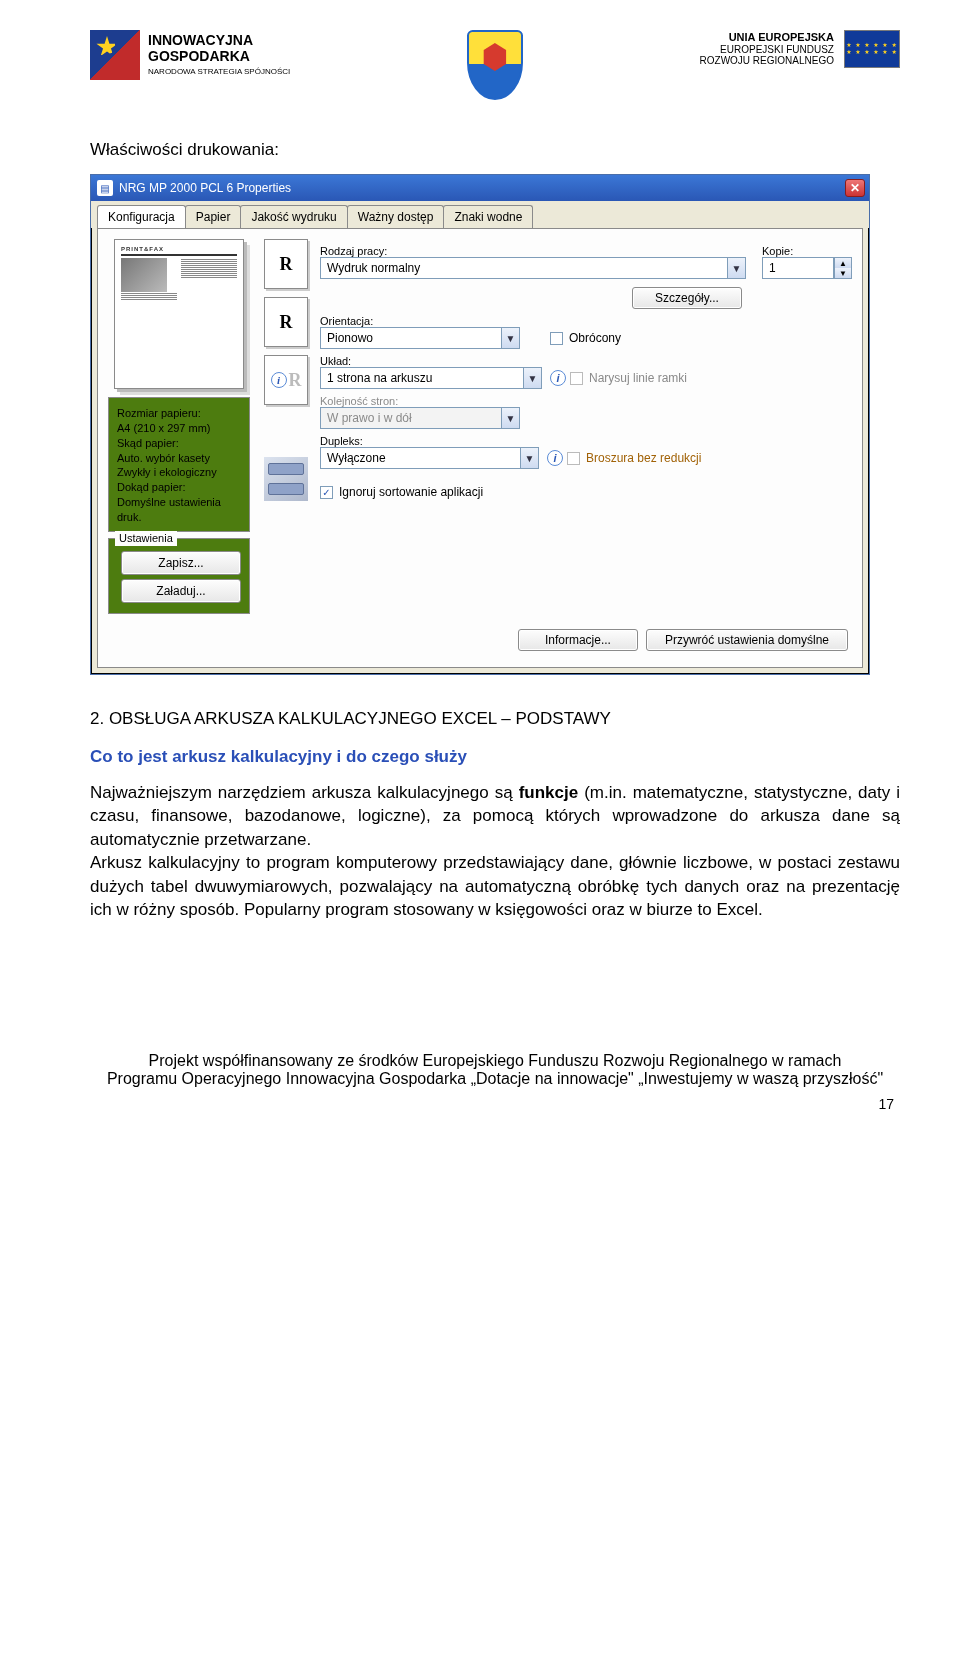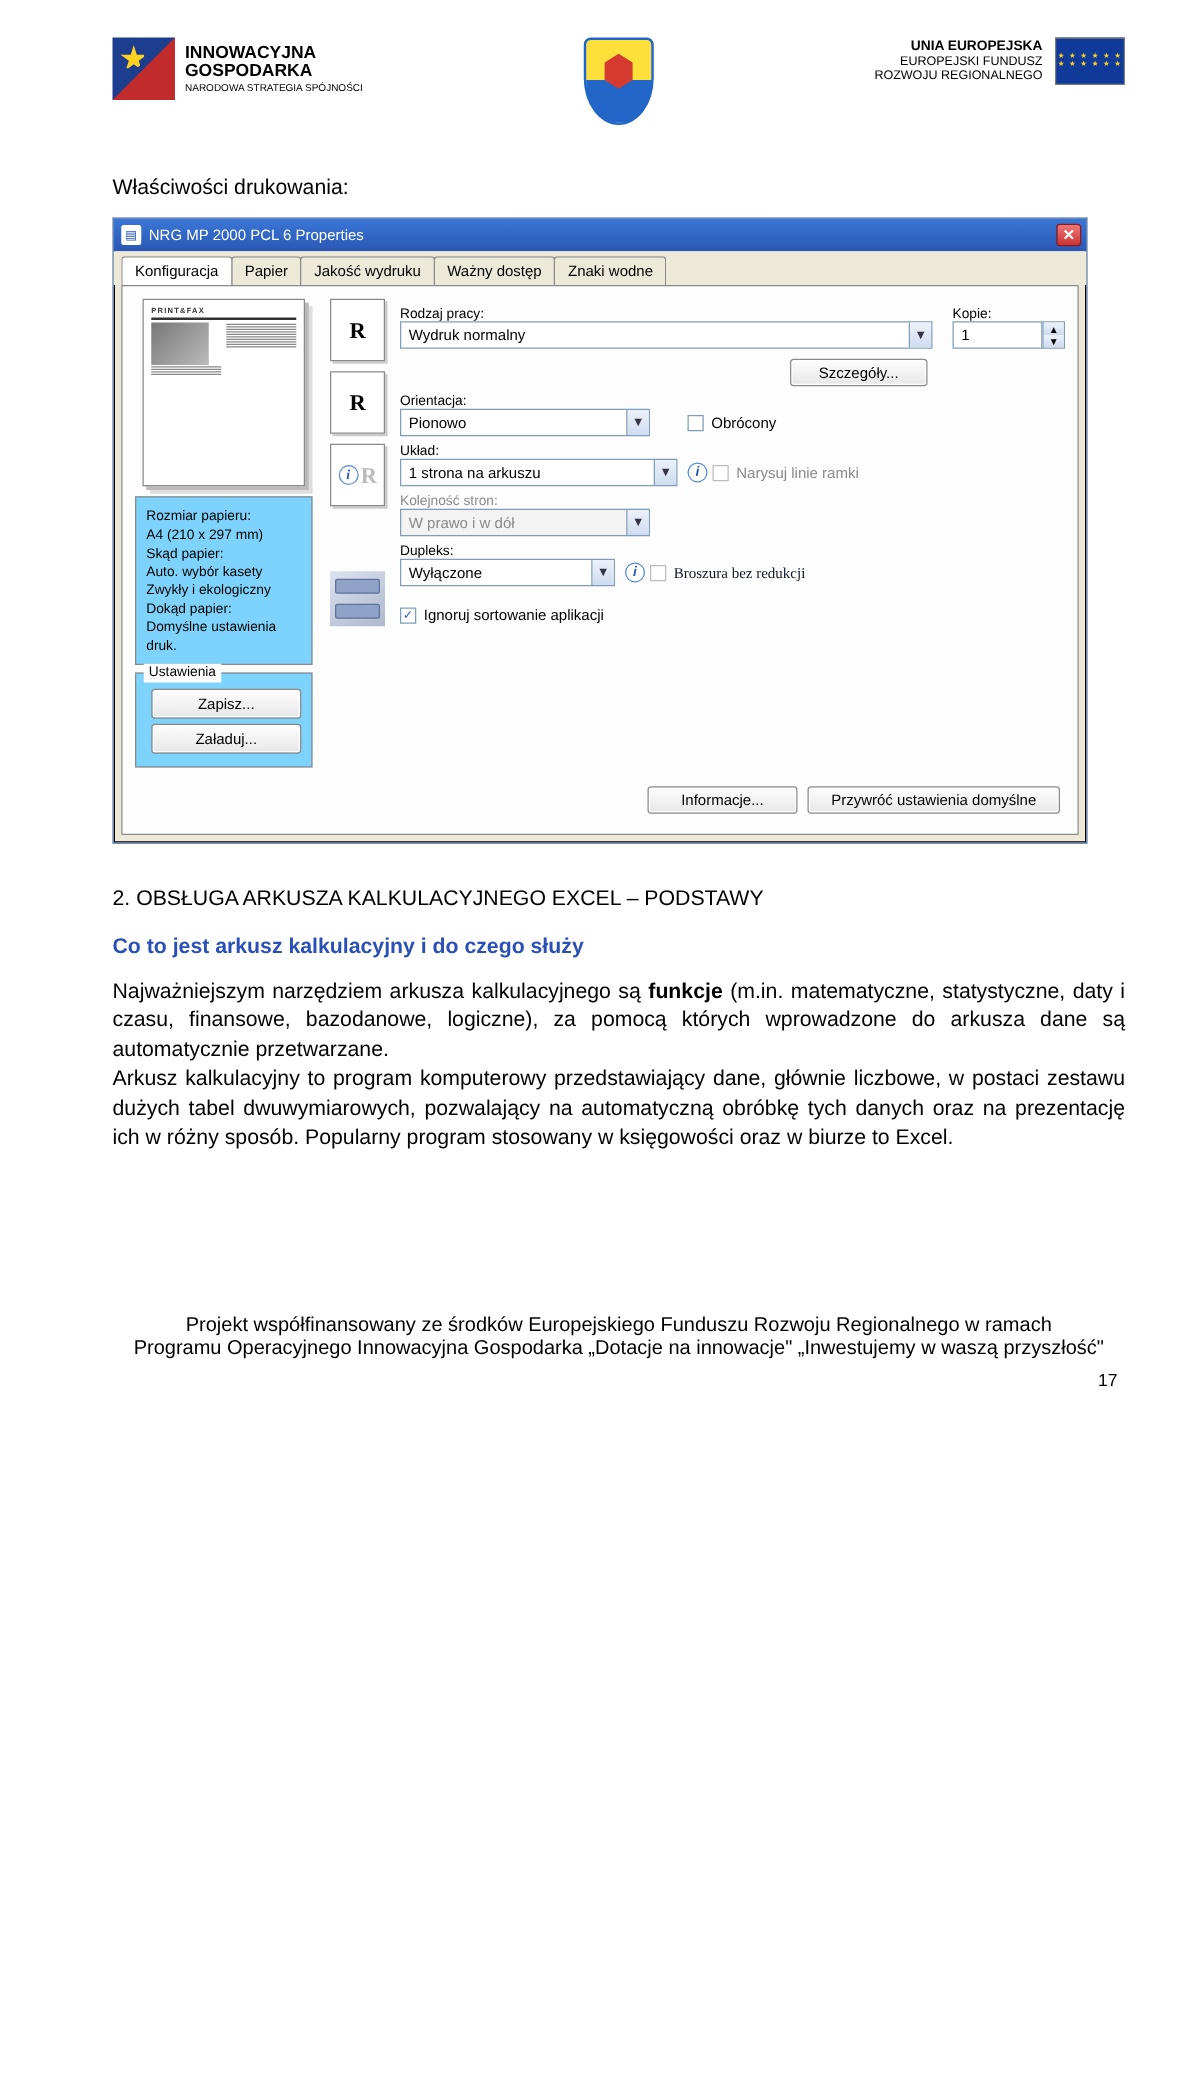--- a/index.html
+++ b/index.html
@@ -80,21 +80,21 @@
     width:130px;height:150px;background:#fff;border:1px solid #8a8a8a;margin:0 auto 8px;padding:6px;
     display:flex;flex-direction:column;gap:2px;font-size:5px;color:#333; box-shadow:3px 3px 0 #bbb, 6px 6px 0 #ddd;
   }
   .preview .ptitle{font-weight:bold;font-size:6px;letter-spacing:1px;}
   .preview .pbar{height:2px;background:#333;}
   .preview .pimg{width:46px;height:34px;background:linear-gradient(135deg,#777,#bbb);}
   .preview .pcols{display:flex;gap:4px;}
   .preview .pcol{flex:1;}
   .preview .pline{height:1px;background:#888;margin:1px 0;}
   .groupbox{
-    border:1px solid #8a8a8a;padding:8px 8px 6px 8px;margin-top:6px;position:relative;font-size:11px;line-height:1.35;background:#7dd3fc;
+    border:1px solid #8a8a8a;padding:8px 8px 6px 8px;margin-top:6px;position:relative;font-size:11px;line-height:1.35;background:#4d7c0f;
   }
   .groupbox .legend{
     position:absolute;top:-8px;left:6px;background:#fdfdfd;padding:0 4px;font-size:11px;
   }
   .btn{
     border:1px solid #8a8a8a;background:linear-gradient(#fdfdfd,#e7e7e7);padding:3px 18px;border-radius:3px;
     font-size:12px;display:inline-block;min-width:120px;text-align:center;box-shadow:inset 0 0 0 1px #fff;
   }
   .colB{flex:1;}
   .lbl{font-size:11px;margin-top:6px;display:block;}
@@ -300,27 +300,27 @@
           </div>
 
           <span class="lbl gray">Kolejność stron:</span>
           <div class="combo" style="width:200px;background:#f3f3f3;">
             <span class="val gray">W prawo i w dół</span>
             <span class="arr">▼</span>
           </div>
 
           <span class="lbl">Dupleks:</span>
           <div style="display:flex;align-items:center;">
-            <div class="combo" style="width:172px;">
+            <div class="combo" style="width:219px;">
               <span class="val">Wyłączone</span>
               <span class="arr">▼</span>
             </div>
             <span class="infoicon">i</span>
             <span class="chkbox" style="border-color:#bbb;"></span>
-            <span style="margin-left:6px;color:#0f172a;font-family:Liberation Serif, serif;">Broszura bez redukcji</span>
+            <span style="margin-left:6px;color:#a16207;">Broszura bez redukcji</span>
           </div>
 
           <div class="chk" style="margin-top:16px;">
             <span class="chkbox">✓</span>
             <span>Ignoruj sortowanie aplikacji</span>
           </div>
 
           <div class="bottombar" style="margin-top:120px;">
             <span class="btn" style="min-width:120px;">Informacje...</span>
             <span class="btn" style="min-width:190px;">Przywróć ustawienia domyślne</span>

